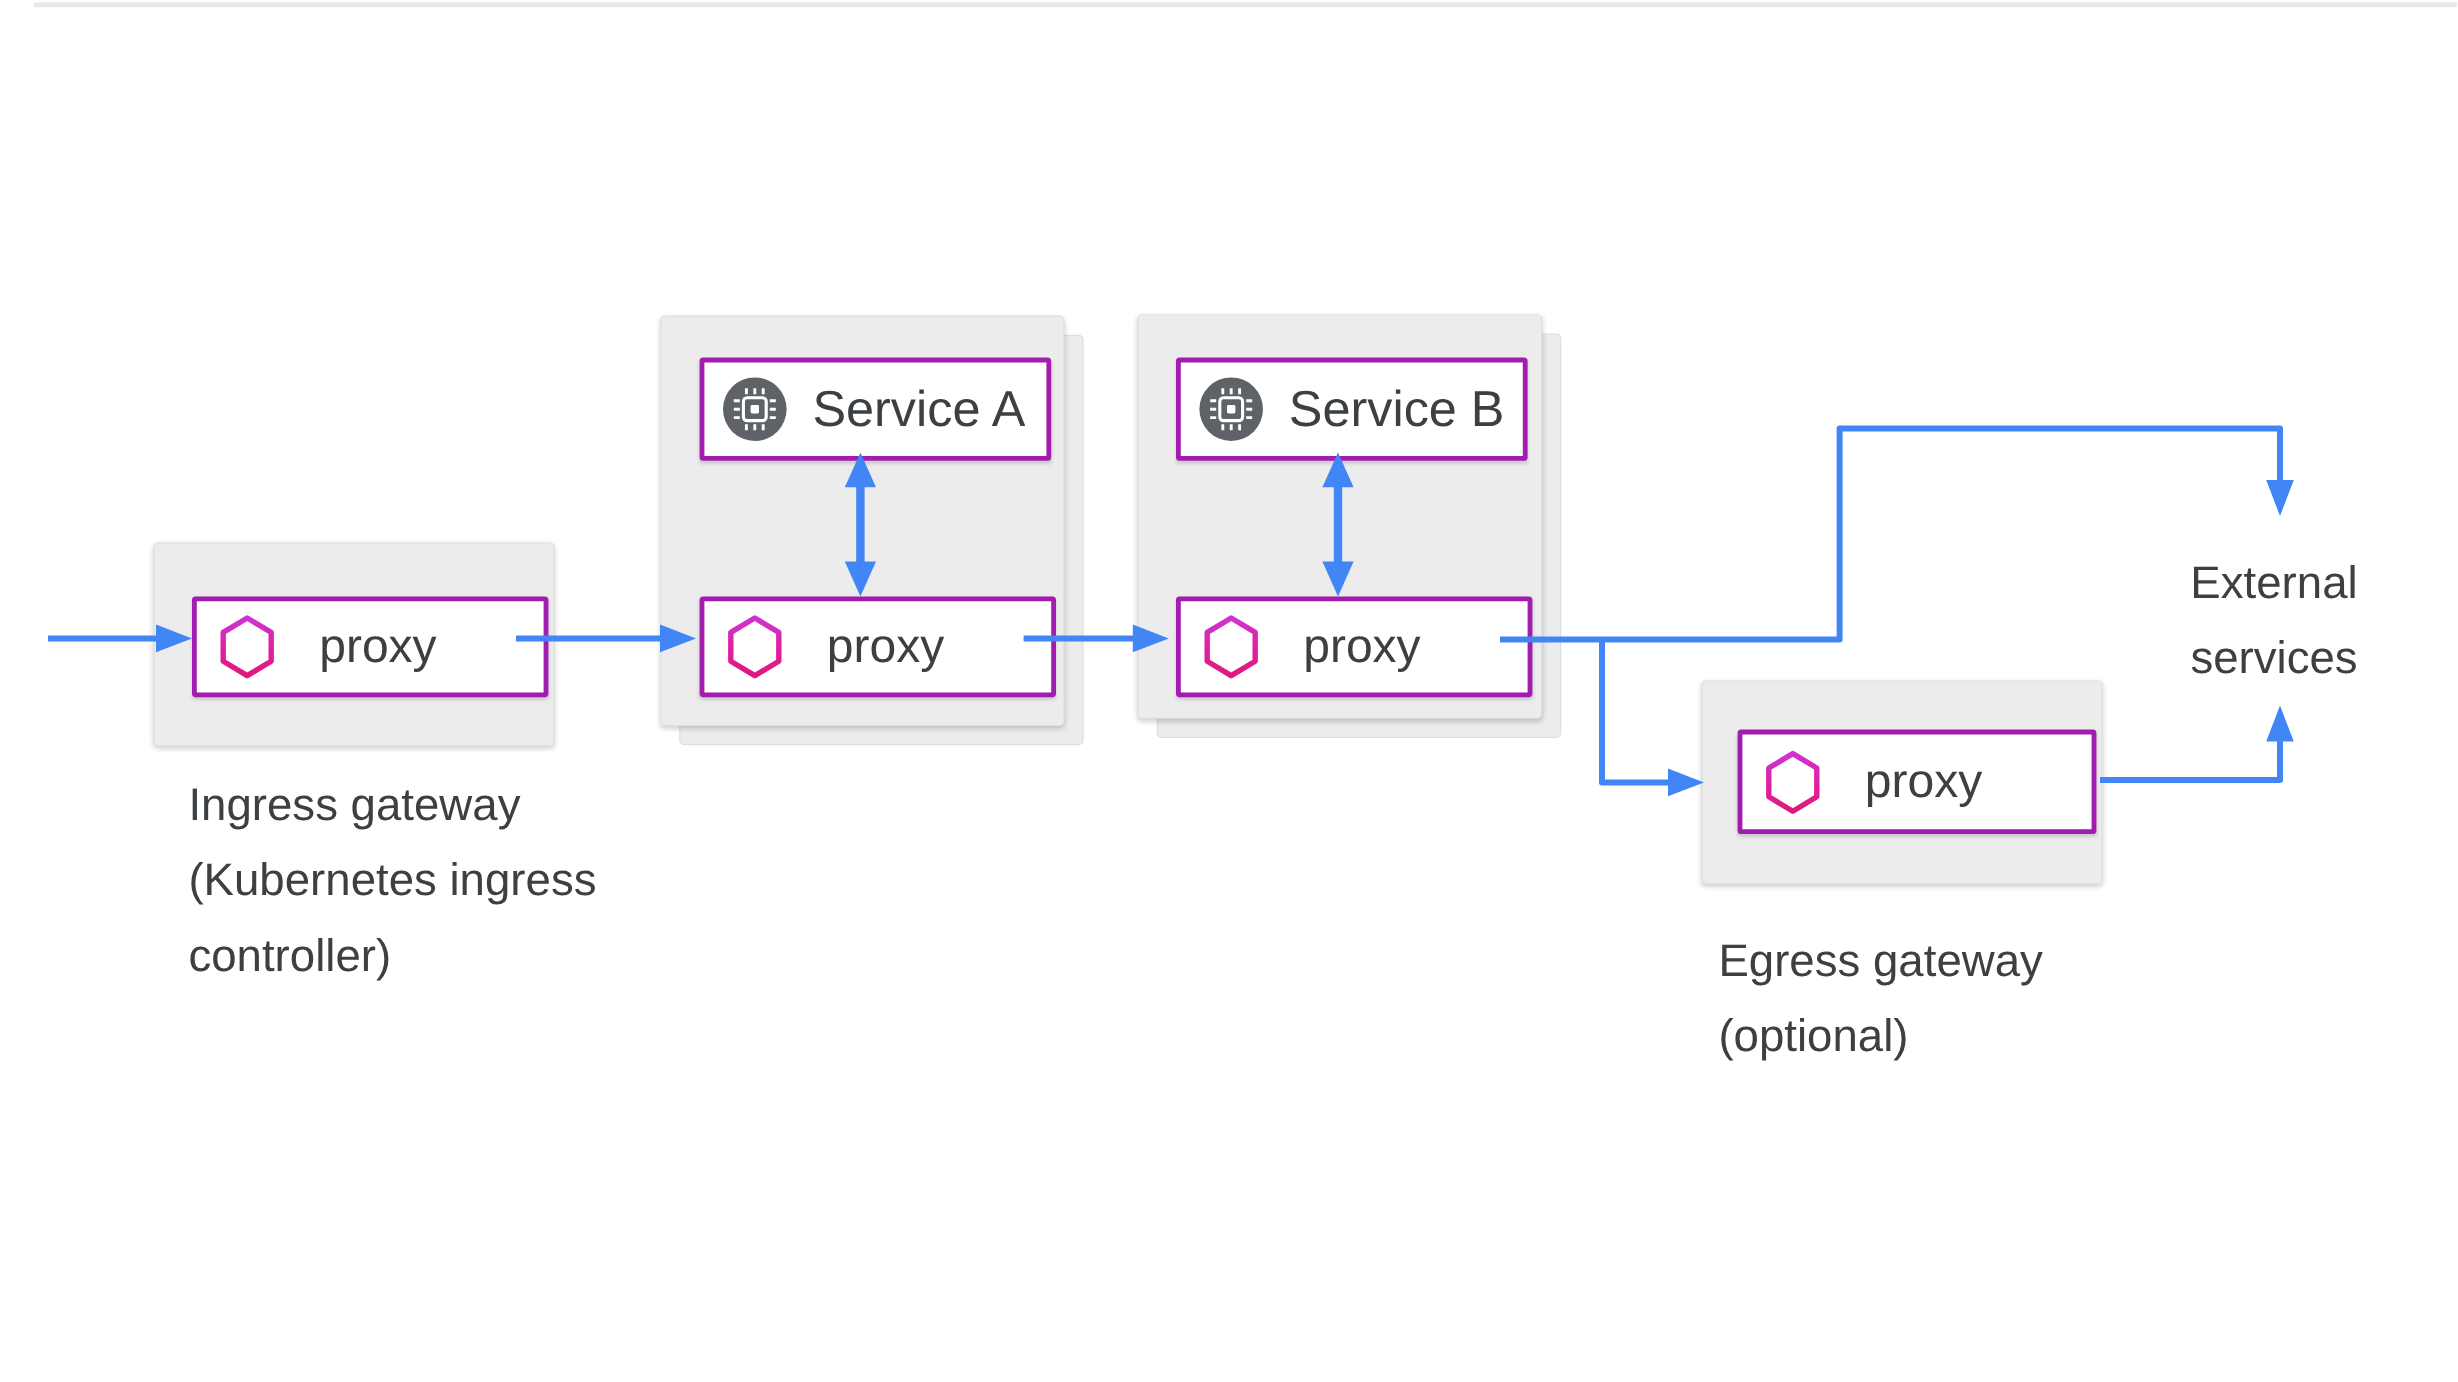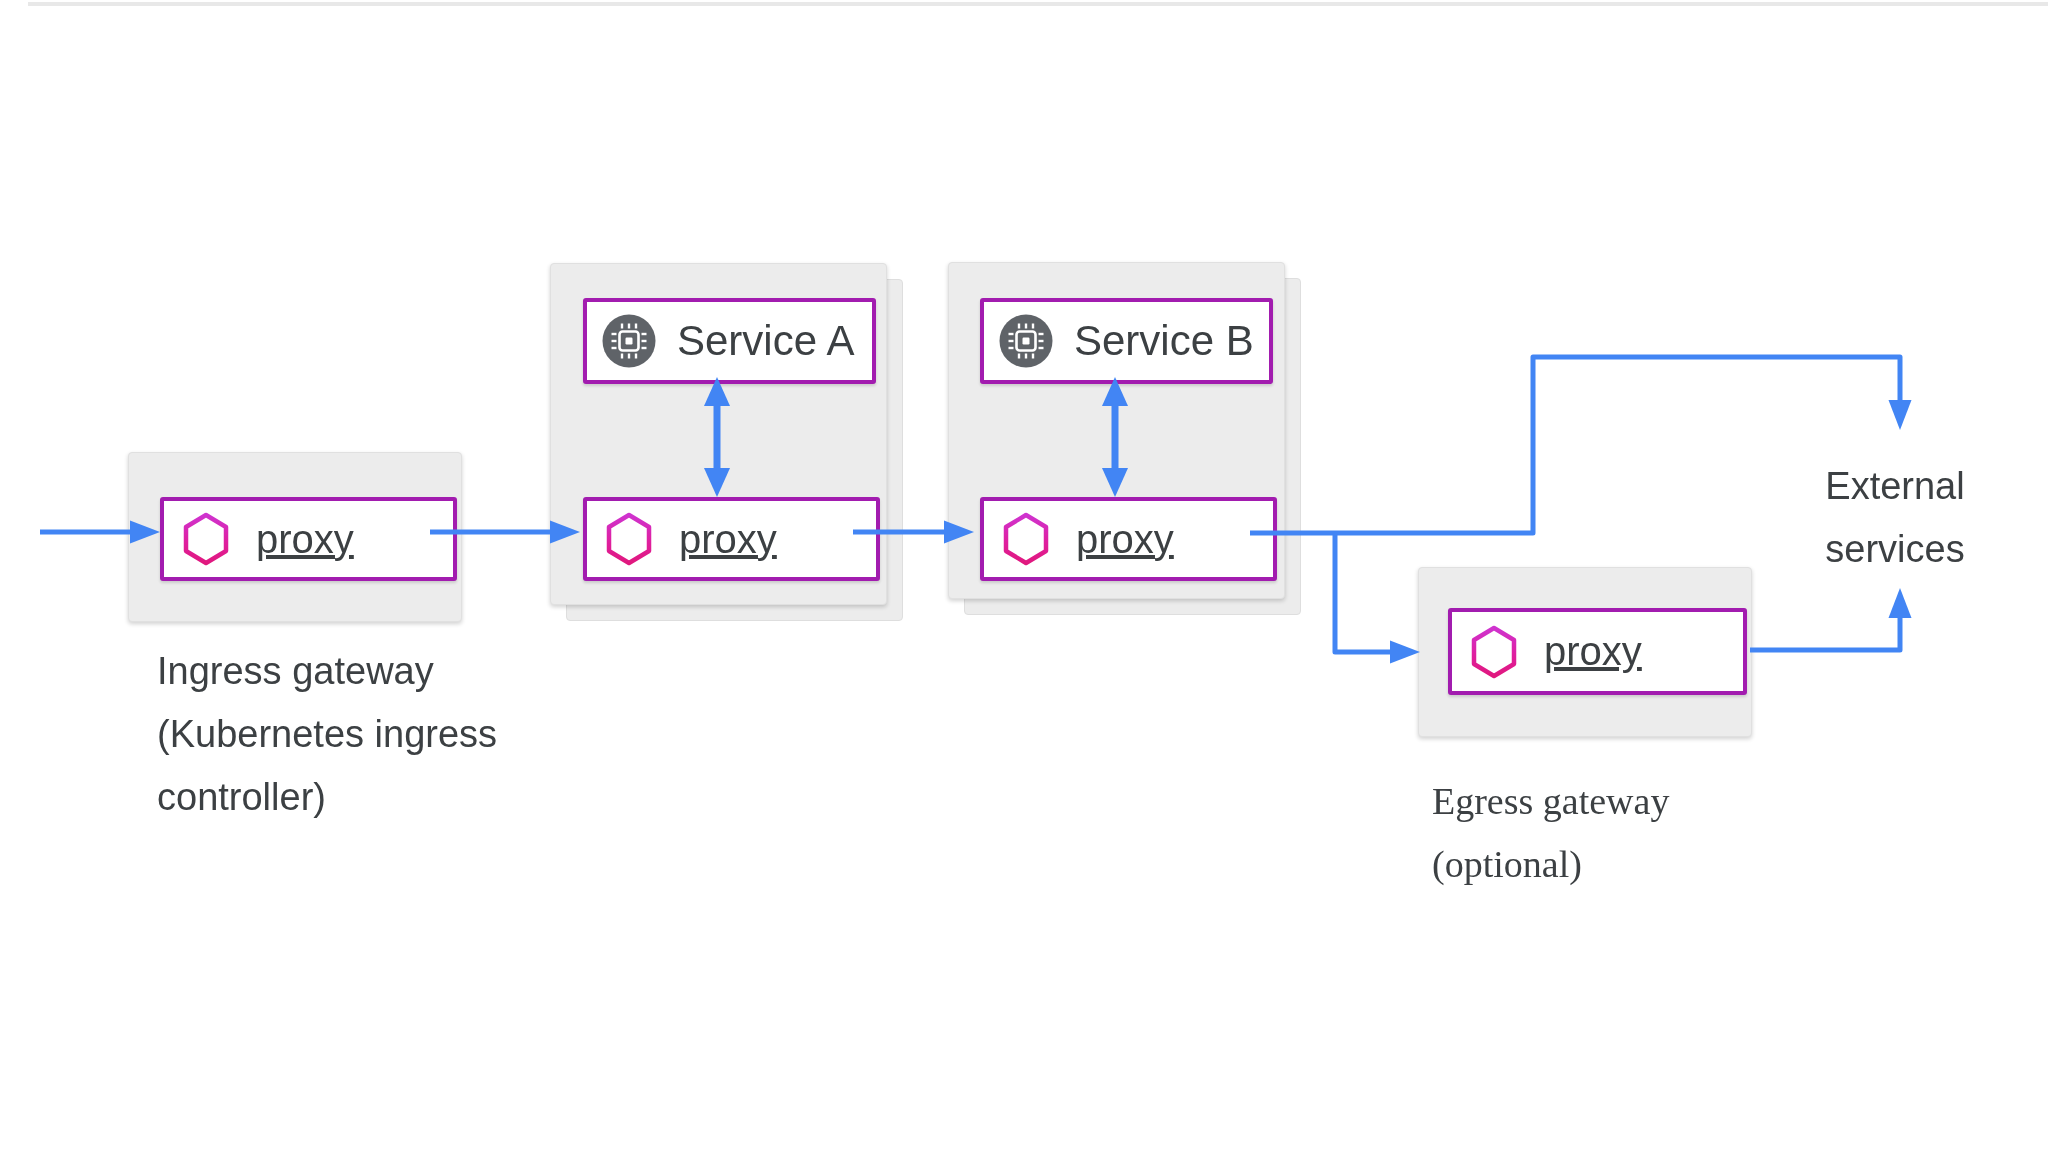--- a/index.html
+++ b/index.html
@@ -21,21 +21,21 @@
   .card-shadow{
     position:absolute;background:var(--card-gray,#ececec);
     border:1px solid #dedede;border-radius:4px;
   }
   .pill{
     position:absolute;background:#ffffff;
     border:4px solid #a21caf;border-radius:3px;
     box-shadow:0 2px 3px rgba(0,0,0,0.14);
     display:flex;align-items:center;
   }
-  .proxy-pill{padding-left:19px;gap:27px;text-decoration:underline;}
+  .proxy-pill{padding-left:19px;gap:37px;}
   .service-box{padding-left:15px;gap:21px;}
   .proxy-label{font-size:40px;color:var(--text-dark,#3c4043);}
   .service-title{font-size:42px;color:var(--text-dark,#3c4043);}
   .caption{
     position:absolute;font-size:38px;line-height:63px;
     color:var(--text-dark,#3c4043);white-space:pre-line;
   }
   .caption.centered{text-align:center;}
   .hex-icon{width:46px;height:54px;flex:0 0 auto;}
   .chip-icon{width:54px;height:54px;flex:0 0 auto;}
@@ -131,21 +131,21 @@
     <span class="proxy-label">proxy</span>
   </div>
 
   <div class="card" style="left:1418px;top:567px;width:332px;height:168px;"></div>
   <div class="pill proxy-pill" style="left:1448px;top:608px;width:272px;height:79px;">
     <svg class="hex-icon" viewBox="-23 -27 46 54">
       <polygon points="0,-24 20,-12 20,12 0,24 -20,12 -20,-12" fill="none" stroke="url(#hexGrad1)" stroke-width="4.5" stroke-linejoin="round"></polygon>
     </svg>
     <span class="proxy-label">proxy</span>
   </div>
-  <div class="caption" style="left:1432px;top:770px;width:400px;font-family:Liberation Serif, serif;">Egress gateway
+  <div class="caption" style="left:1432px;top:770px;width:400px;">Egress gateway
 (optional)</div>
 
   <div class="caption centered" style="left:1789px;top:455px;width:212px;">External
 services</div>
 
   <svg id="arrow-layer" width="2048" height="1152" viewBox="0 0 2048 1152">
 
     <g>
       <line class="arrow-line" x1="40" y1="532" x2="134" y2="532"></line>
       <polygon class="arrow-head" points="160,532 130,520.5 130,543.5"></polygon>

